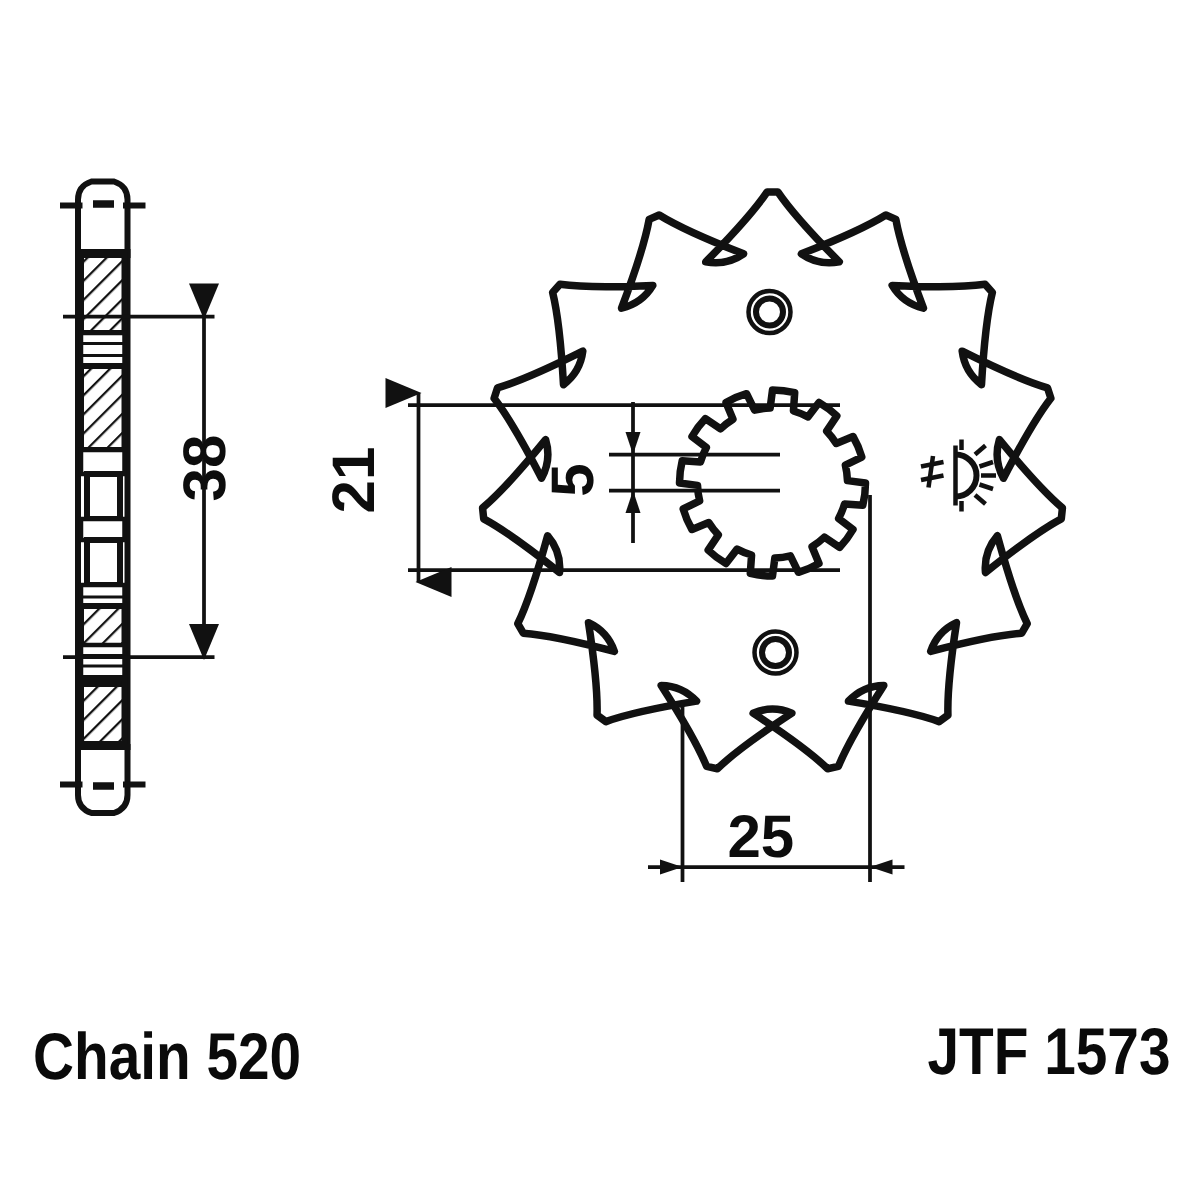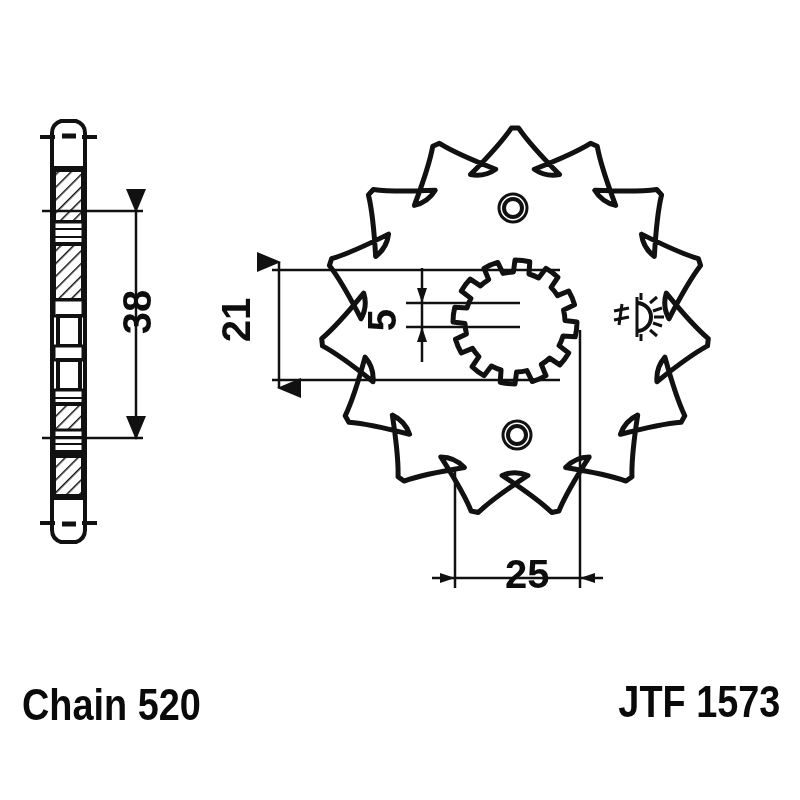--- a/index.html
+++ b/index.html
@@ -177,19 +177,19 @@
     </g>
 
   </svg>
 
   <div class="lbl dim-text rot90" style="left:114px; top:292px; width:46px; text-align:center;">38</div>
 
   <div class="lbl dim-text rot90" style="left:213px; top:300px; width:46px; text-align:center;">21</div>
 
   <div class="lbl dim-text rot90" style="left:368px; top:300px; width:28px; text-align:center;">5</div>
 
-  <div class="lbl dim-text" style="left:505px; top:538px;margin-top:16px;">25</div>
+  <div class="lbl dim-text" style="left:485px; top:538px;">25</div>
 
   <div class="lbl title-text" style="left:22px; top:683px;">Chain 520</div>
 
   <div class="lbl title-text right" style="right:20px; top:680px;">JTF 1573</div>
 
 </div>
 
 </body></html>

